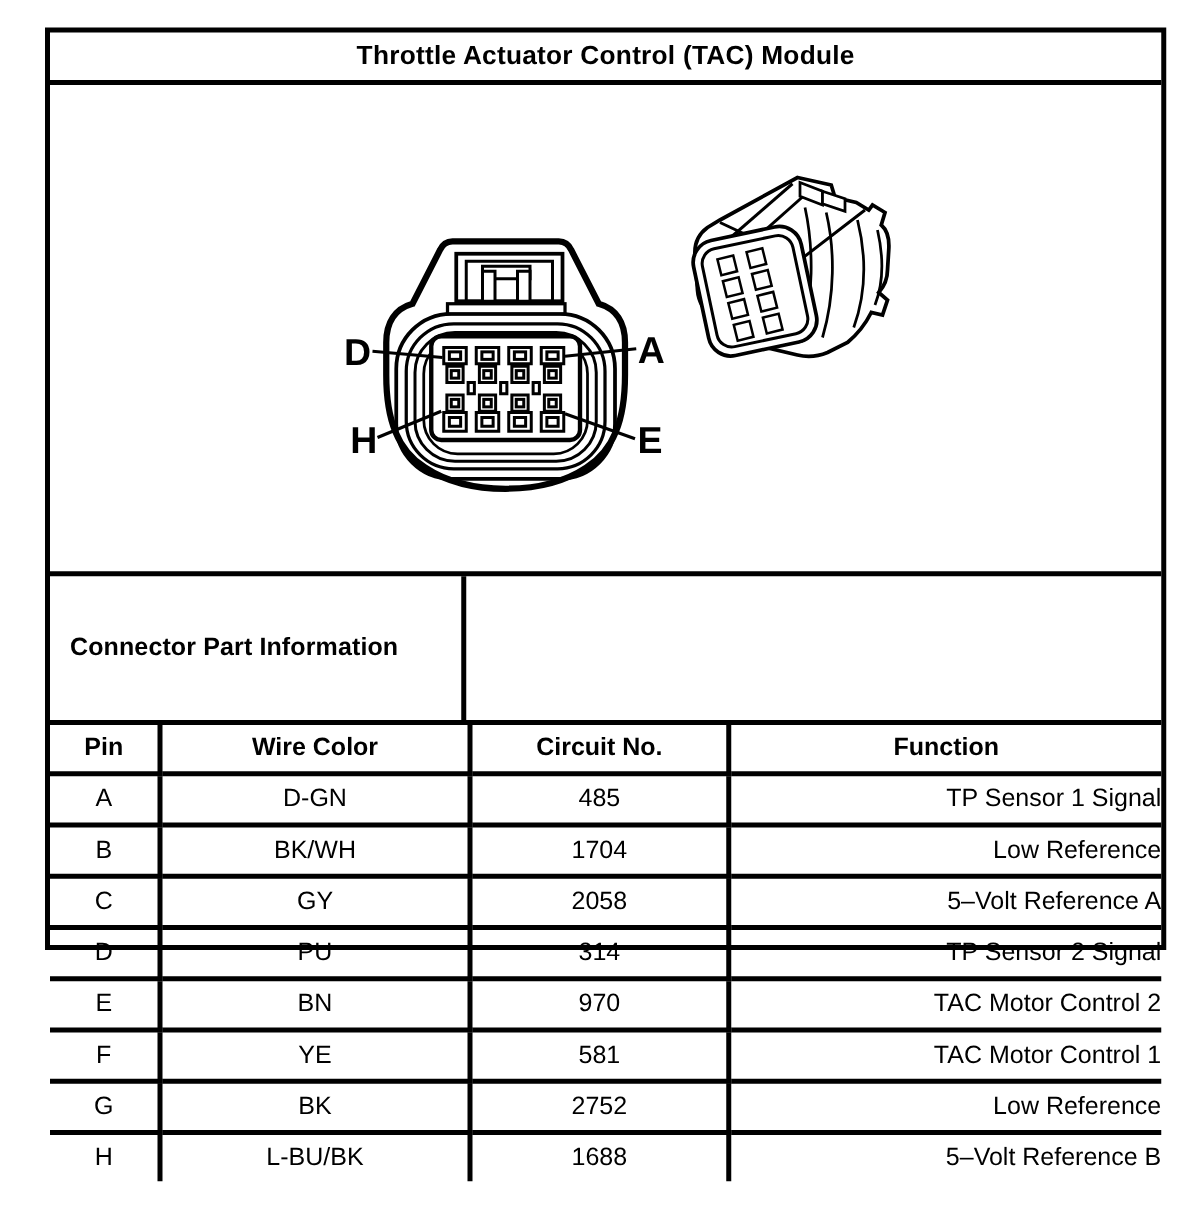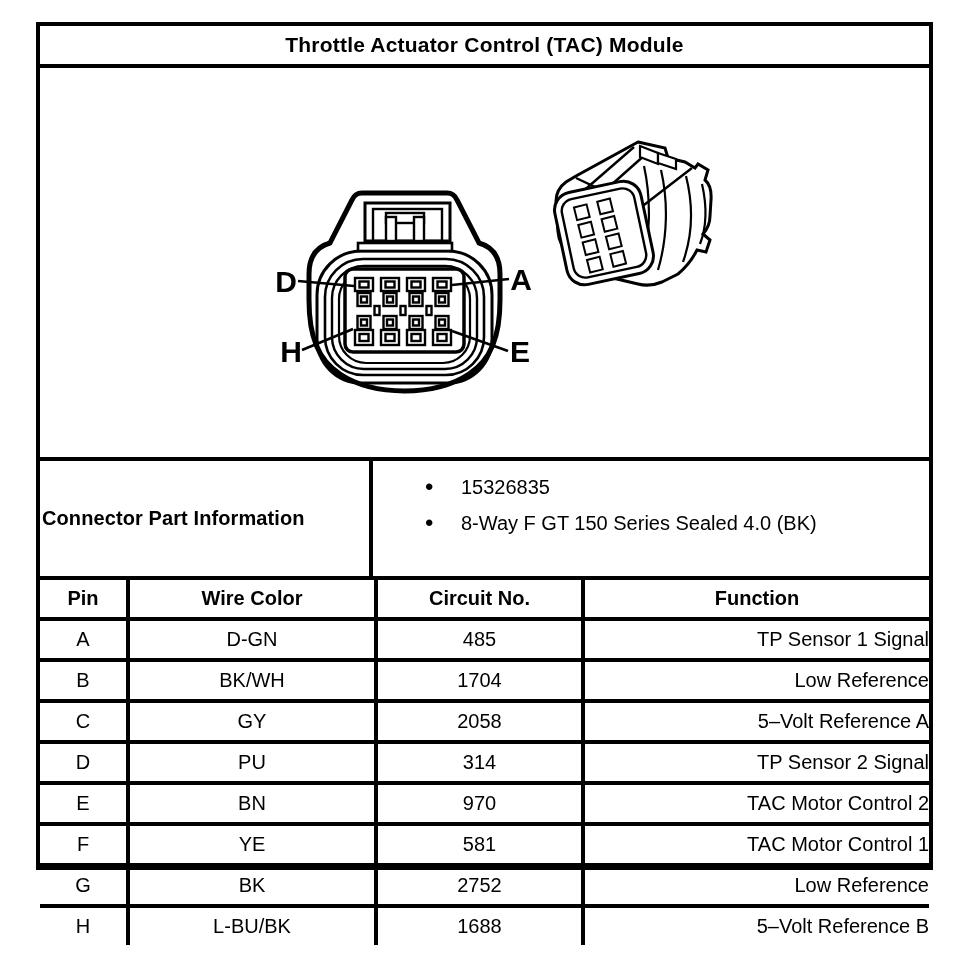--- a/index.html
+++ b/index.html
@@ -2,41 +2,41 @@
 <html><head>
 <meta charset="utf-8">
 <style>
   html,body{margin:0;padding:0;}
   body{
     width:960px;height:978px;background:#ffffff;position:relative;overflow:hidden;
     font-family:"Liberation Sans", sans-serif;color:#000;
     -webkit-font-smoothing:none;
   }
   .doc-table{
-    position:absolute;left:36px;top:22px;width:897px;height:848px;
+    position:absolute;left:36px;top:22px;width:897px;height:738px;
     border:4px solid #000;box-sizing:border-box;
     display:flex;flex-direction:column;background:#fff;
   }
   .title-row{
     height:38px;flex:0 0 38px;border-bottom:4px solid #000;
     display:flex;align-items:center;justify-content:center;
     font-size:21px;font-weight:bold;letter-spacing:0.2px;
   }
   .diagram-row{
     height:389px;flex:0 0 389px;border-bottom:4px solid #000;position:relative;
   }
   .diagram-row svg{display:block;width:100%;height:100%;}
   .partinfo-row{
     height:115px;flex:0 0 115px;border-bottom:4px solid #000;
     display:flex;flex-direction:row;
   }
   .partinfo-label{
     width:333px;flex:0 0 333px;border-right:4px solid #000;
     display:flex;align-items:center;
-    font-size:20px;font-weight:bold;padding-left:2px;box-sizing:border-box;
+    font-size:20px;font-weight:bold;padding-left:16px;box-sizing:border-box;
     letter-spacing:0.1px;
   }
   .partinfo-values{flex:1 1 auto;}
   .partinfo-values ul{
     list-style:none;margin:8px 0 0 0;padding:0;
   }
   .partinfo-values li{
     position:relative;height:36px;line-height:36px;
     padding-left:88px;font-size:20px;white-space:nowrap;
   }
@@ -200,26 +200,20 @@
           </g>
         </g>
       </g>
     </svg>
   </div>
 
   <div class="partinfo-row">
     <div class="partinfo-label">
       <span>Connector Part Information</span>
     </div>
-    <div class="partinfo-values">
-      <ul>
-        <li>15326835</li>
-        <li>8-Way F GT 150 Series Sealed 4.0 (BK)</li>
-      </ul>
-    </div>
   </div>
 
   <table class="pin-table">
     <colgroup>
       <col style="width:88px">
         <col style="width:248px">
         <col style="width:207px">
         <col>
     </colgroup>
     <thead>

